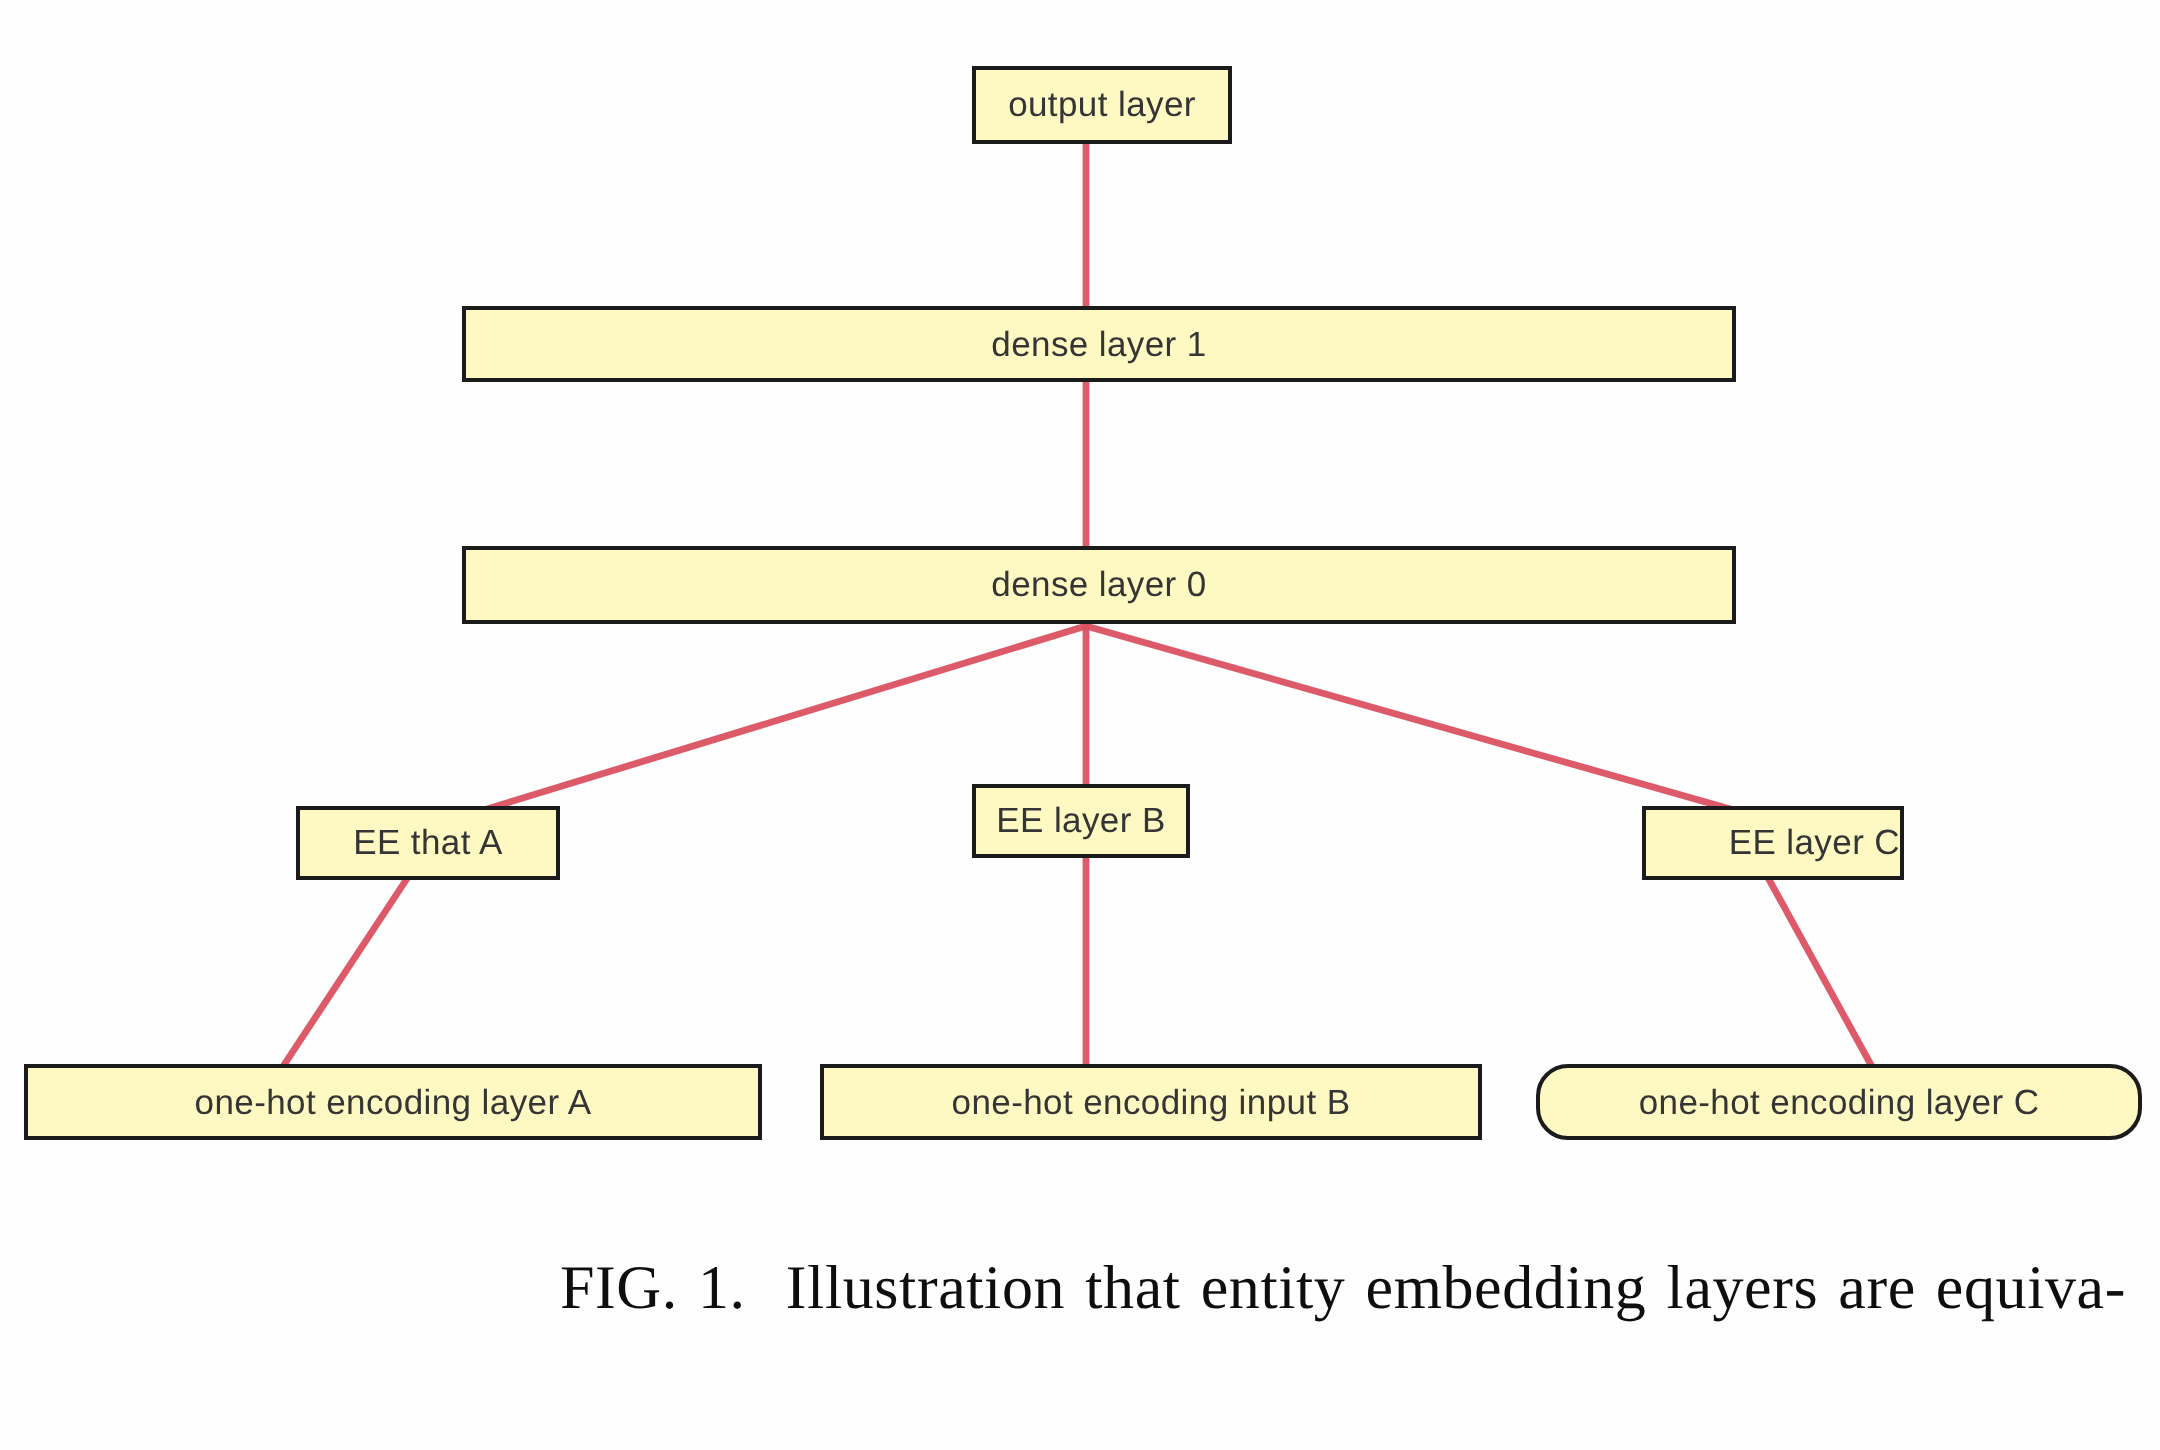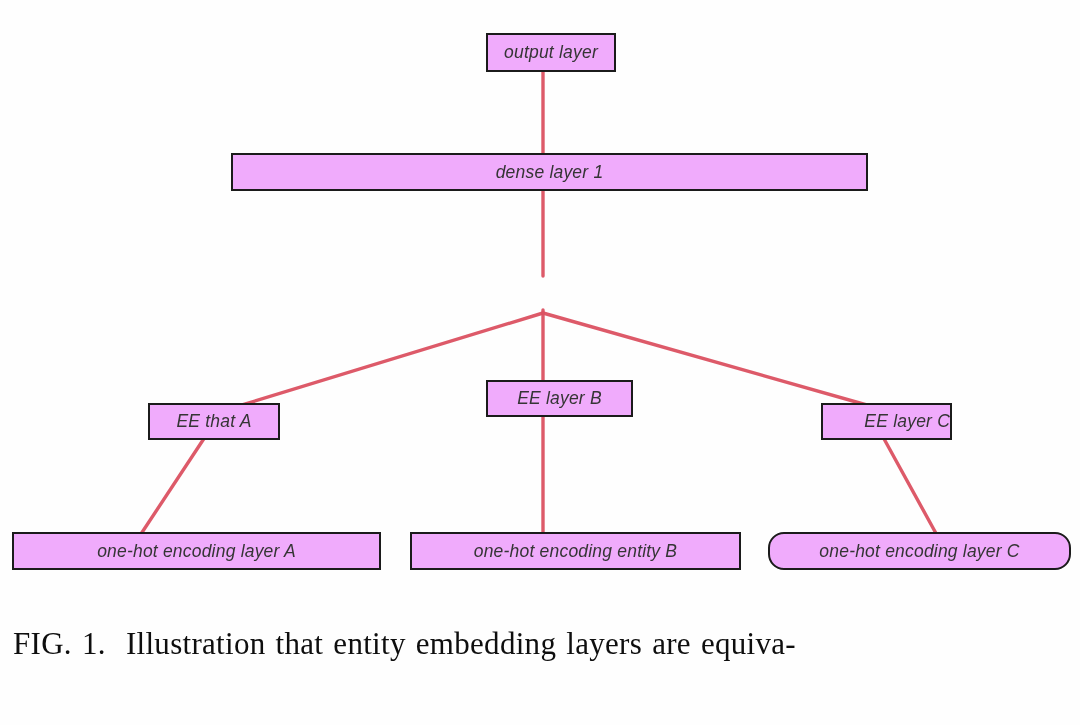--- a/index.html
+++ b/index.html
@@ -21,52 +21,52 @@
   svg.edges{position:absolute;left:0;top:0;z-index:1;}
   svg.edges line{
     stroke:var(--edge-color);
     stroke-width:3.4;
     stroke-linecap:round;
     opacity:.95;
   }
   .node{
     position:absolute;
     z-index:2;
-    background:#f0abfc;
+    background:#fef9c3;
     border:2.5px solid var(--border-color);
     display:flex;
     align-items:center;
     justify-content:center;
     font-size:17.5px;
     letter-spacing:.2px;
     color:var(--node-text);
     white-space:nowrap;
-    font-style:italic;
   }
   .node-output {left:486px;top:33px; width:130px;height:39px;}
   .node-dense1 {left:231px;top:153px;width:637px;height:38px;justify-content:center;}
   .node-dense0 {left:231px;top:273px;width:637px;height:39px;}
   .node-eeA    {left:148px;top:403px;width:132px;height:37px;}
-  .node-eeB    {left:486px;top:380px;width:147px;height:37px;}
+  .node-eeB    {left:486px;top:392px;width:109px;height:37px;}
   .node-eeC    {left:821px;top:403px;width:131px;height:37px;justify-content:flex-end;}
   .node-ohA    {left:12px; top:532px;width:369px;height:38px;}
   .node-ohB    {left:410px;top:532px;width:331px;height:38px;}
   .node-ohC    {left:768px;top:532px;width:303px;height:38px;border-radius:16px;}
   .caption{
     position:absolute;
     left:13px;
     top:622px;
     width:1050px;
     z-index:2;
     font-family:"Liberation Serif","DejaVu Serif",serif;
     font-size:31px;
     line-height:43px;
     color:var(--caption-color);
     letter-spacing:.3px;
     word-spacing:2px;
+    text-align:right;
   }
 </style>
 </head>
 <body>
 
 <div class="stage">
 
   <svg class="edges" width="1080" height="725" viewBox="0 0 1080 725">
     <line x1="543" y1="70" x2="543" y2="156"></line>
     <line x1="543" y1="189" x2="543" y2="276"></line>
@@ -78,39 +78,42 @@
   </svg>
 
   <div class="node node-output">
     <span>output layer</span>
   </div>
 
   <div class="node node-dense1">
     <span>dense layer 1</span>
   </div>
 
+  <div class="node node-dense0">
+    <span>dense layer 0</span>
+  </div>
 
   <div class="node node-eeA">
     <span>EE that A</span>
   </div>
 
   <div class="node node-eeB">
     <span>EE layer B</span>
   </div>
 
   <div class="node node-eeC">
     <span>EE layer C</span>
   </div>
 
   <div class="node node-ohA">
     <span>one-hot encoding layer A</span>
   </div>
 
   <div class="node node-ohB">
-    <span>one-hot encoding entity B</span>
+    <span>one-hot encoding input B</span>
   </div>
 
   <div class="node node-ohC">
     <span>one-hot encoding layer C</span>
   </div>
 
   <div class="caption">
     <div>FIG. 1.&nbsp; Illustration that entity embedding layers are equiva-</div>
   </div>
 

